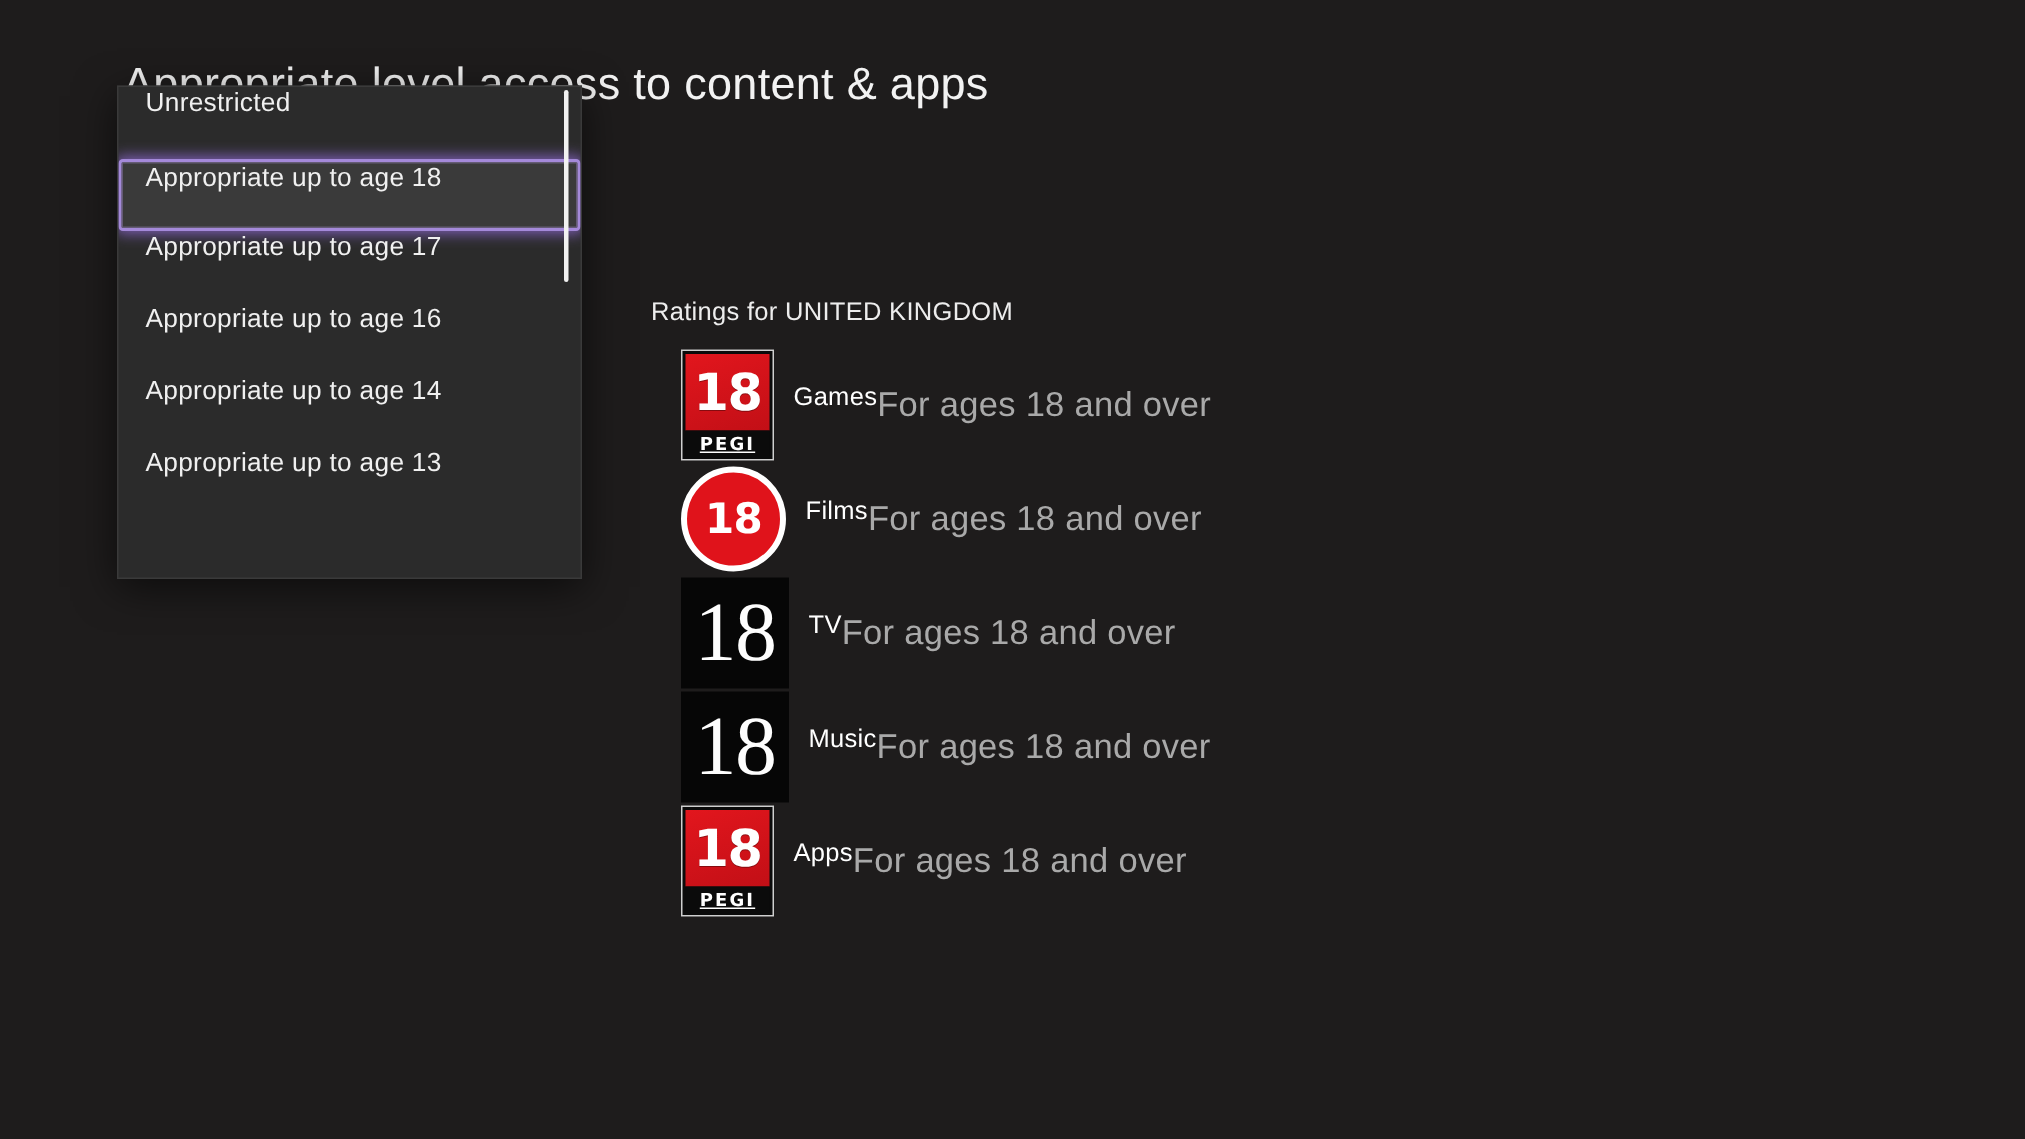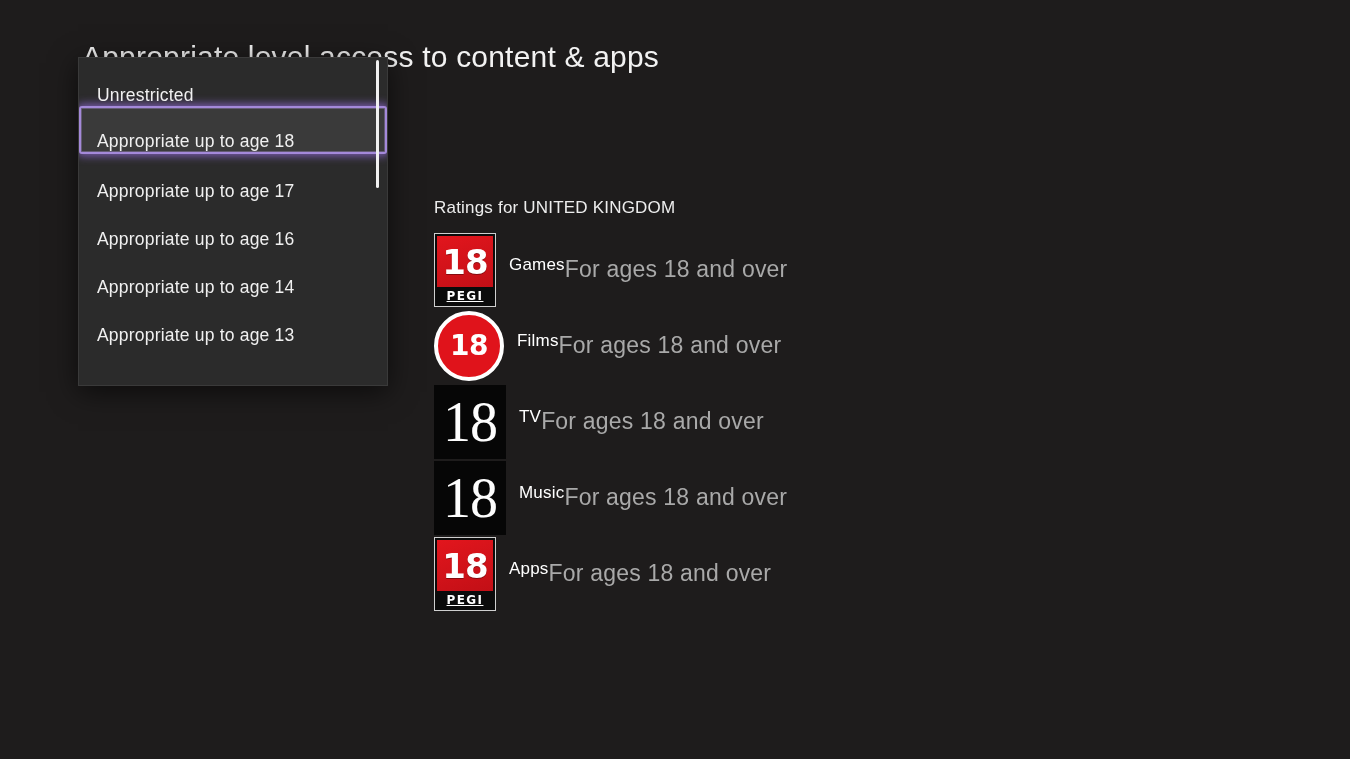--- a/index.html
+++ b/index.html
@@ -39,20 +39,21 @@
     font-size: 17px;
     color: #ededed;
     font-weight: 400;
     margin-bottom: 14px;
     letter-spacing: 0.2px;
   }
   .rating-row {
     display: flex;
     align-items: center;
     height: 76px;
+    margin-left: 20px;
   }
   .rating-text {
     margin-left: 13px;
     display: flex;
     flex-direction: row;
     justify-content: center;
   }
   .rating-name {
     font-size: 17px;
     color: #ffffff;
@@ -163,21 +164,21 @@
     box-sizing: border-box;
     box-shadow: 0 6px 26px rgba(0,0,0,0.6);
     overflow: hidden;
   }
   .dropdown-list {
     position: relative;
   }
   .dd-item {
     height: 48px;
     display: flex;
-    align-items: flex-end;
+    align-items: flex-start;
     padding-left: 18px;
     font-size: 17.5px;
     color: #f0f0f0;
     letter-spacing: 0.2px;
     box-sizing: border-box;
     white-space: nowrap;
   }
   .dd-item.selected {
     background: #3a3a3a;
     border: 2px solid #a489d9;

